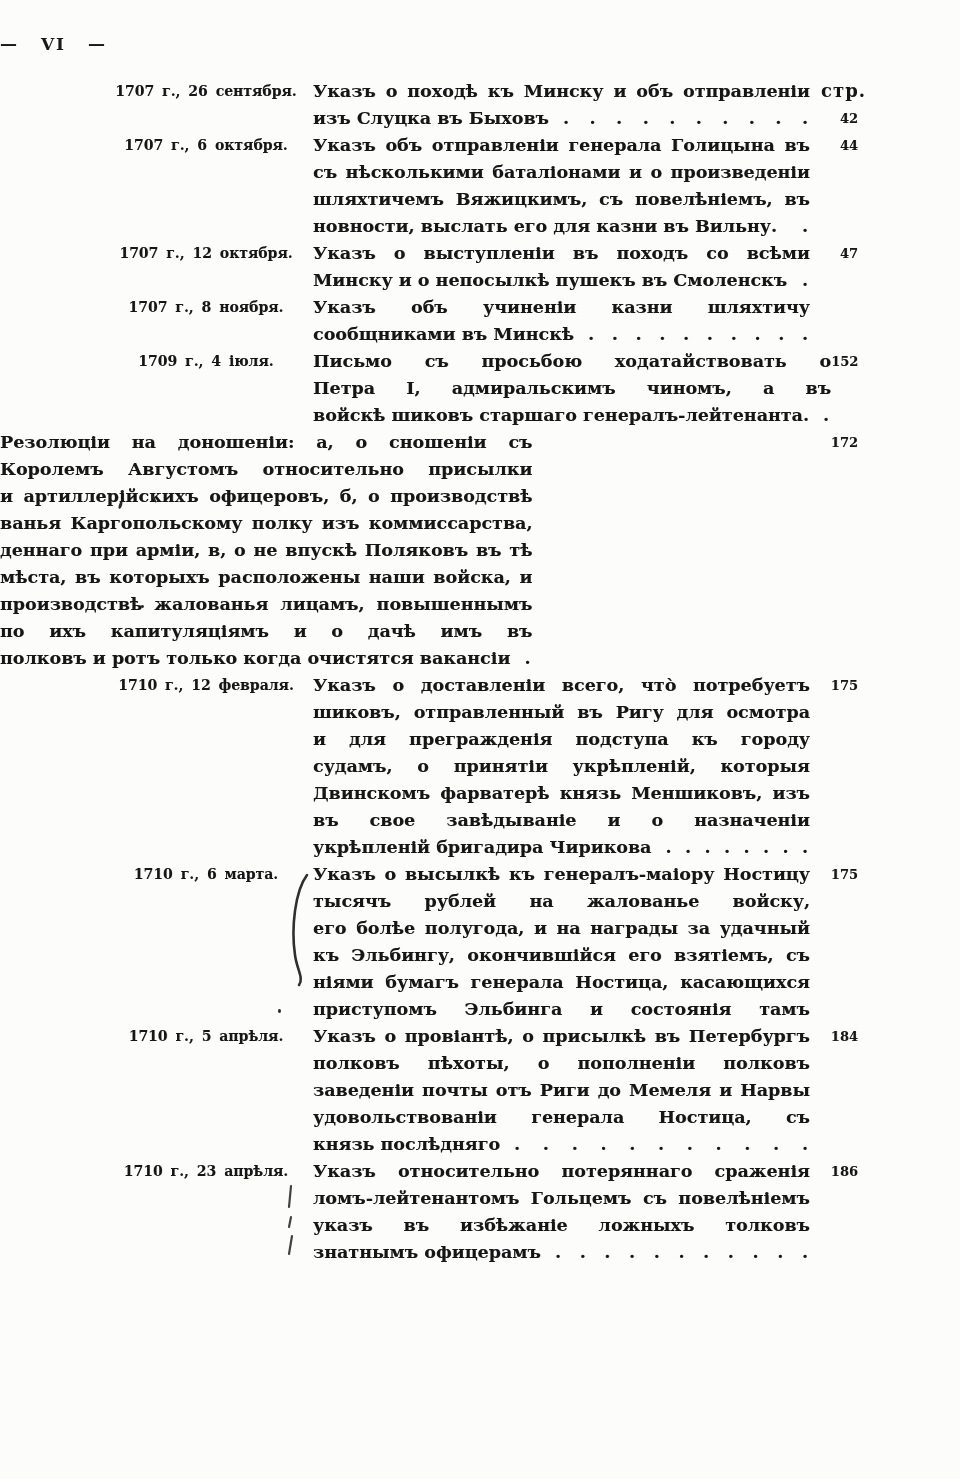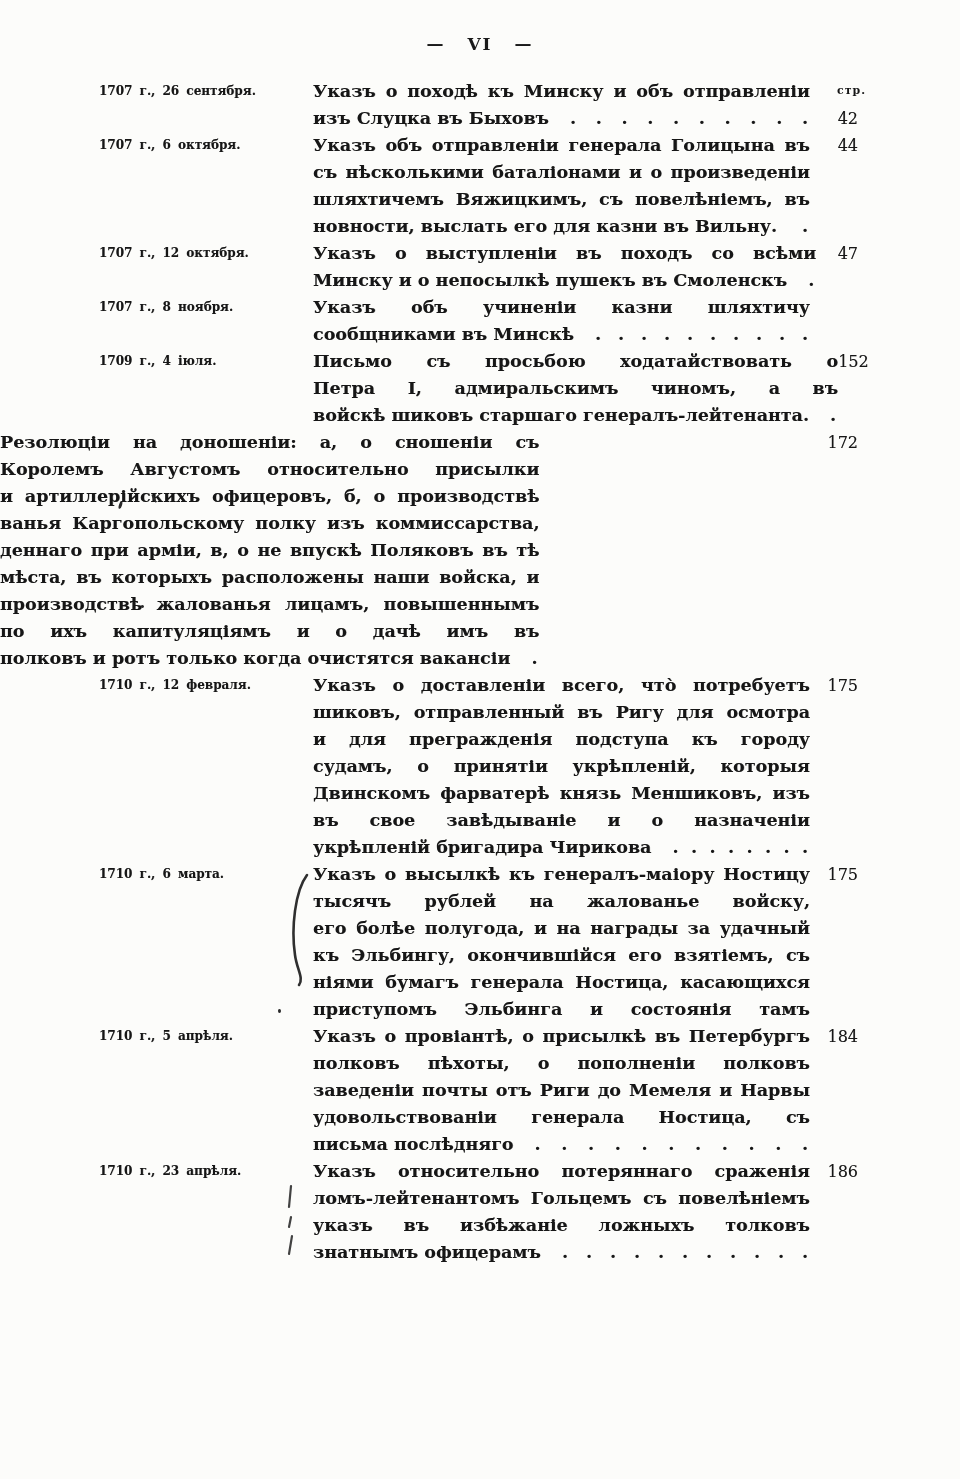--- a/index.html
+++ b/index.html
@@ -10,70 +10,71 @@
     position:relative;
     overflow:hidden;
   }
   .page{
     position:absolute;inset:0;
     background:#fcfcfa;
     color:#161616;
   }
   .page-header{
     position:absolute;top:34px;left:0;width:100%;
-    text-align:center;
+    text-align:left;
     font-size:17px;font-weight:700;
     letter-spacing:2px;
     word-spacing:14px;
     color:#1a1a1a;
   }
   .toc{
     position:absolute;top:78px;left:0;width:960px;
   }
   .entry{display:flex;width:960px;}
   .date-col{
     flex:0 0 313px;box-sizing:border-box;
     padding-left:99px;
-    font-size:12px;font-weight:700;line-height:27px;
+    font-size:14px;font-weight:700;line-height:27px;
     word-spacing:3px;white-space:nowrap;
     text-shadow:0.3px 0.3px 0 rgba(10,10,10,0.35);
+    text-align:center;
   }
   .desc-col{flex:0 0 497px;box-sizing:border-box;}
   .line{
     height:27px;line-height:27px;overflow:hidden;
     font-size:17.5px;font-weight:700;
     text-shadow:0.3px 0.3px 0 rgba(10,10,10,0.35);
   }
   .jl{text-align:justify;text-align-last:justify;}
-  .lead{display:flex;gap:7px;}
+  .lead{display:flex;}
   .lead .t{white-space:nowrap;}
   .dots{
     flex:1;margin-left:14px;padding-right:2px;
     overflow:hidden;
     text-align:justify;text-align-last:justify;
   }
   .dots.tight{
     text-align:right;text-align-last:right;
     word-spacing:16px;
   }
   .page-col{
     flex:1;box-sizing:border-box;
     padding-right:102px;
     display:flex;flex-direction:column;justify-content:flex-start;
     align-items:flex-end;
   }
   .page-col.first{justify-content:space-between;}
   .pagenum{
     height:27px;line-height:27px;
-    font-size:16px;font-weight:400;
+    font-size:13px;font-weight:700;
     text-shadow:0.3px 0.3px 0 rgba(10,10,10,0.35);
   }
   .str-label{
     height:27px;line-height:25px;
-    font-size:11px;font-weight:700;letter-spacing:1px;
+    font-size:18px;font-weight:700;letter-spacing:1px;
     margin-right:-8px;
   }
   
   .artifact{position:absolute;pointer-events:none;}
   .speck{background:#2a2a2a;border-radius:45% 55% 50% 50%;}
 </style>
 </head>
 <body>
 
 <div class="page">
@@ -208,21 +209,21 @@
     </div>
 
     <div class="entry">
       <div class="date-col">1710 г., 5 апрѣля.</div>
       <div class="desc-col">
         <div class="line jl">Указъ о провіантѣ, о присылкѣ въ Петербургъ трехъ</div>
         <div class="line jl">полковъ пѣхоты, о пополненіи полковъ рекрутами, о</div>
         <div class="line jl">заведеніи почты отъ Риги до Мемеля и Нарвы и объ</div>
         <div class="line jl">удовольствованіи генерала Ностица, съ приложеніемъ</div>
         <div class="line lead">
-          <span class="t">письма послѣдняго</span>
+          <span class="t">князь послѣдняго</span>
           <span class="dots">. . . . . . . . . . .</span>
         </div>
       </div>
       <div class="page-col">
         <span class="pagenum">184</span>
       </div>
     </div>
 
     <div class="entry">
       <div class="date-col">1710 г., 23 апрѣля.</div>

